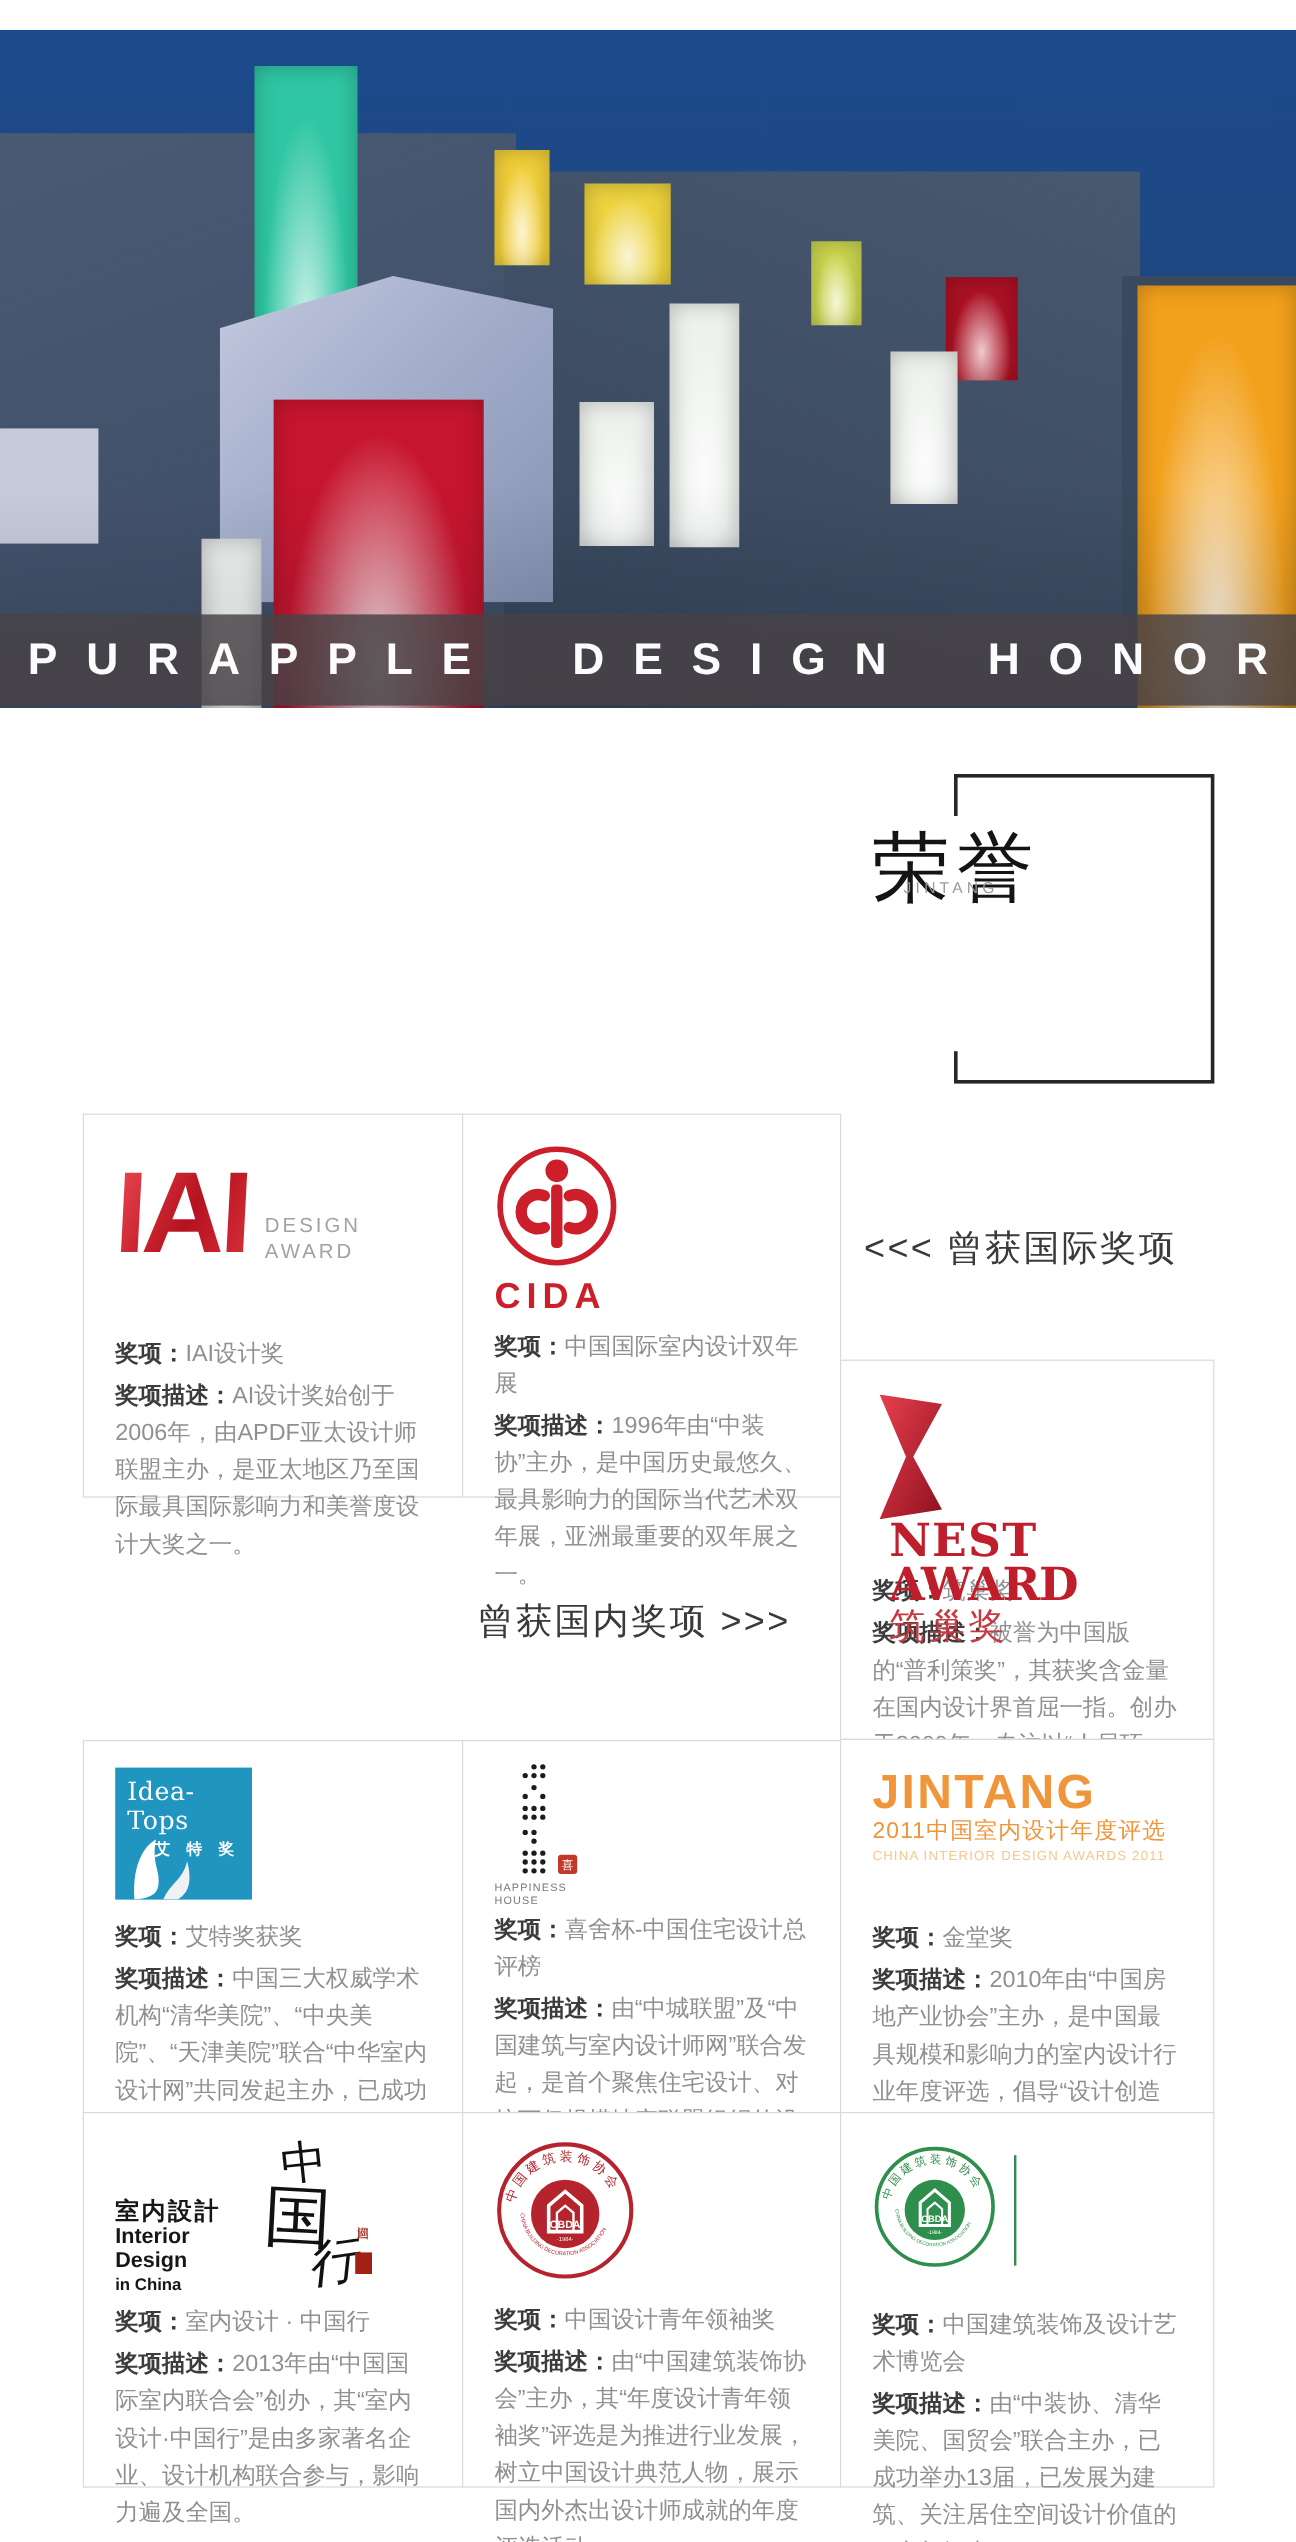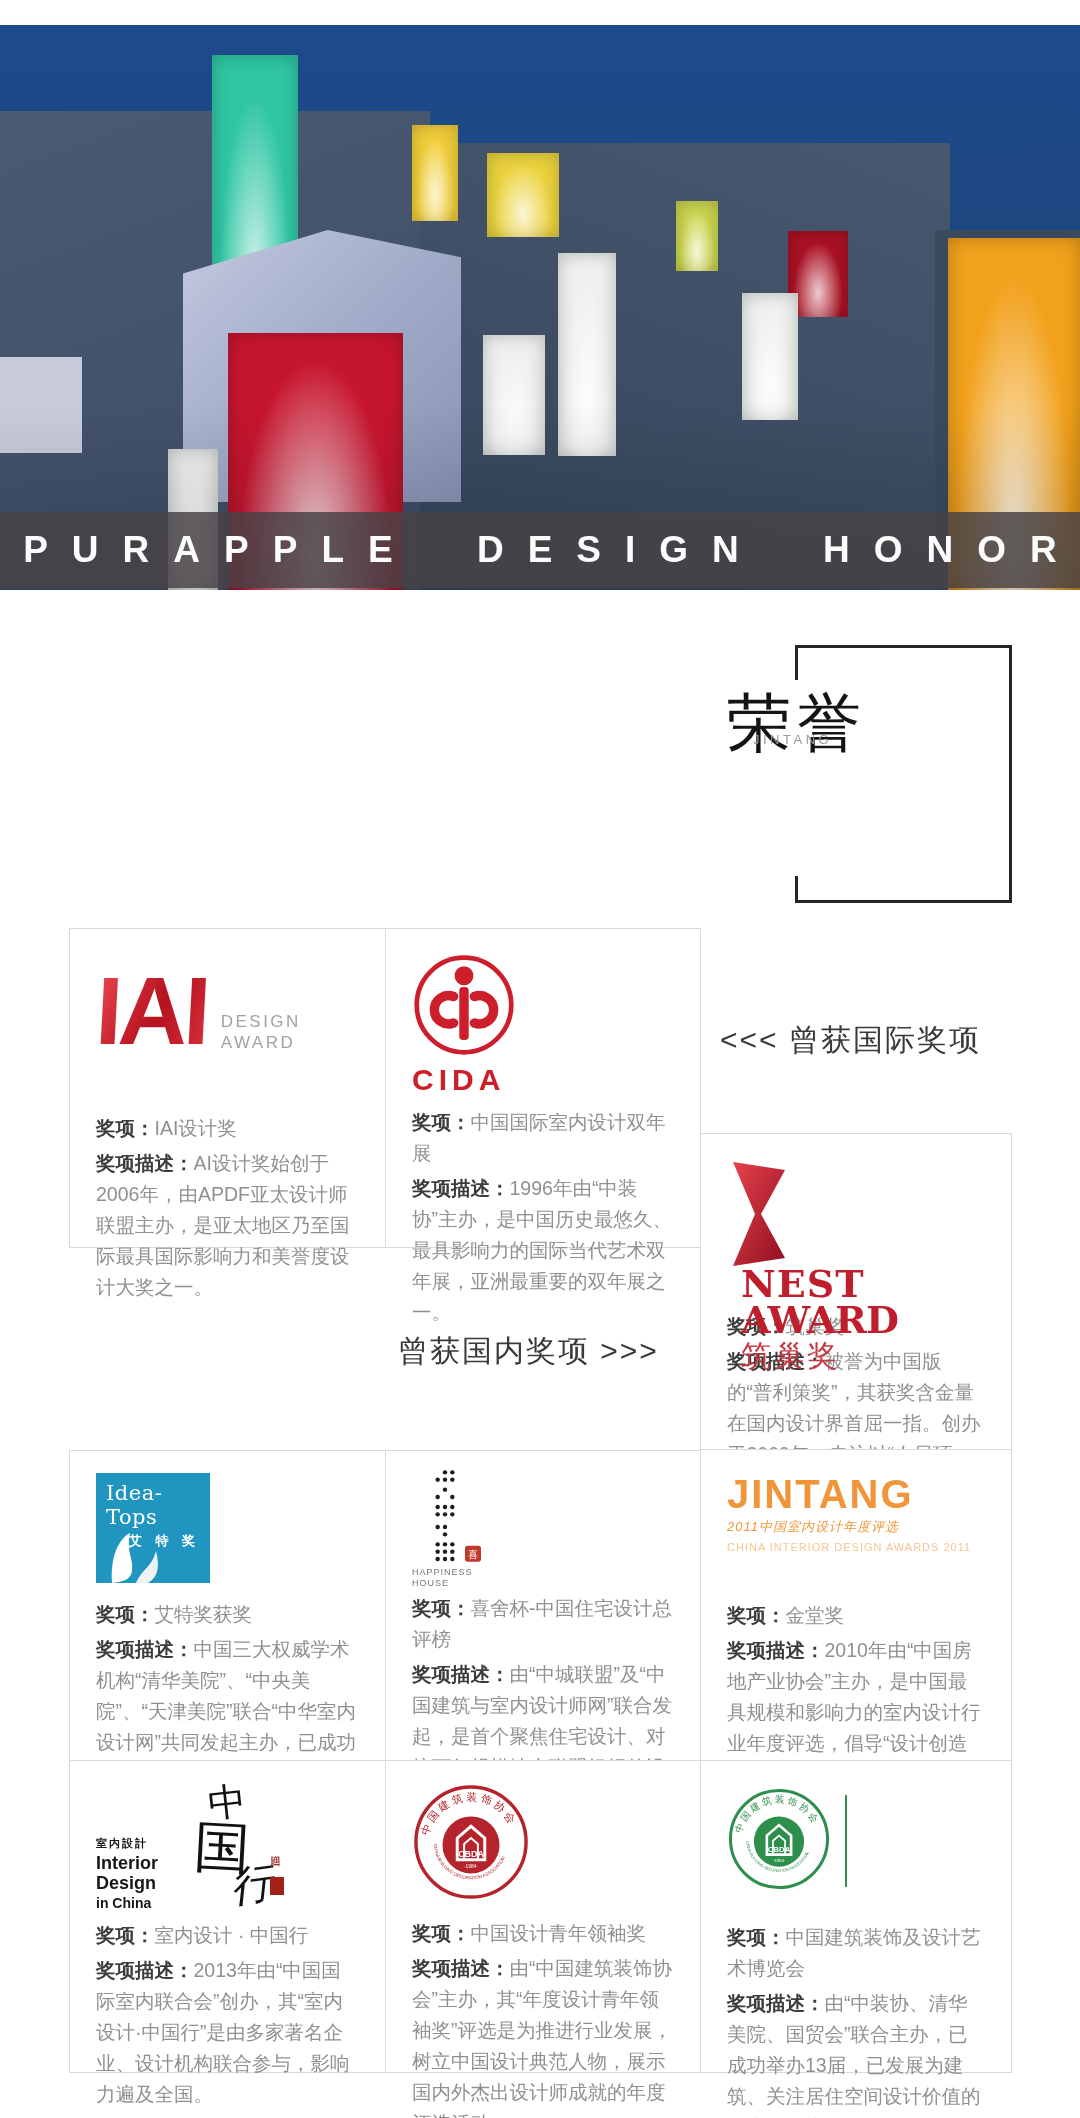--- a/index.html
+++ b/index.html
@@ -78,27 +78,27 @@
 
   
   .hh-wrap{margin-top:-6px;}
   .hh-text{font-size:9px;color:#777;letter-spacing:1px;line-height:11px;margin-top:-4px;}
 
   
   .jt-wrap{color:#f0953a;margin-top:2px;}
   .jt-l1{font-size:40px;line-height:40px;font-weight:800;letter-spacing:2px;}
   .jt-l2{font-size:40px;line-height:40px;font-weight:800;letter-spacing:1px;}
   .jt-l2 .jt-cn{font-size:33px;font-weight:bold;letter-spacing:0;}
-  .jt-l3{font-size:13px;line-height:26px;letter-spacing:1px;font-style:italic;}
+  .jt-l3{font-size:19px;line-height:26px;letter-spacing:1px;}
   .jt-l4{font-size:11px;line-height:14px;color:#f6c690;letter-spacing:1px;}
 
   
   .ct-wrap{display:flex;align-items:flex-end;margin-top:2px;}
   .ct-left{color:#161616;line-height:20px;}
-  .ct-cn{font-size:11px;font-weight:bold;letter-spacing:2px;}
+  .ct-cn{font-size:20px;font-weight:bold;letter-spacing:2px;}
   .ct-en{font-size:18px;font-weight:bold;}
   .ct-en3{font-size:14px;}
   .ct-calli{position:relative;width:120px;height:128px;margin-left:6px;font-family:"DejaVu Serif",serif;color:#111;}
   .ct-c1{position:absolute;left:44px;top:-8px;font-size:38px;transform:rotate(-6deg);}
   .ct-c2{position:absolute;left:30px;top:26px;font-size:56px;transform:rotate(3deg);}
   .ct-c3{position:absolute;left:66px;top:72px;font-size:42px;transform:rotate(-8deg);font-style:italic;}
   .ct-sealtxt{position:absolute;right:2px;top:62px;font-size:10px;color:#9a2b22;writing-mode:vertical-rl;letter-spacing:2px;}
   .ct-seal{position:absolute;right:0;top:92px;width:14px;height:18px;background:#a32017;}
 
   

